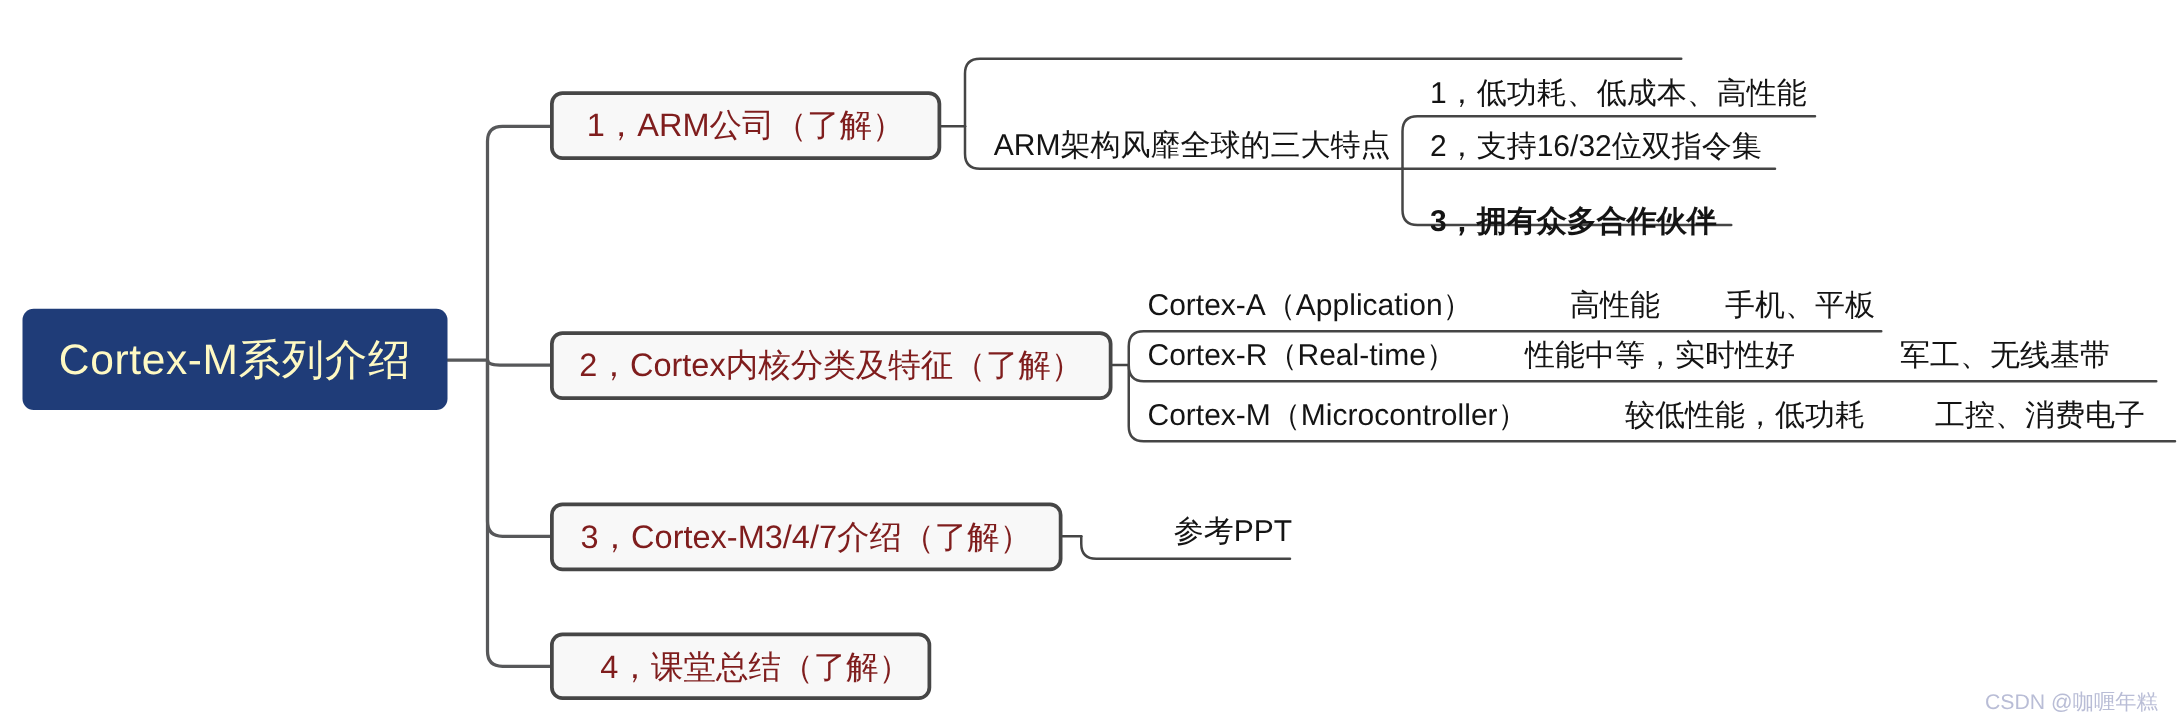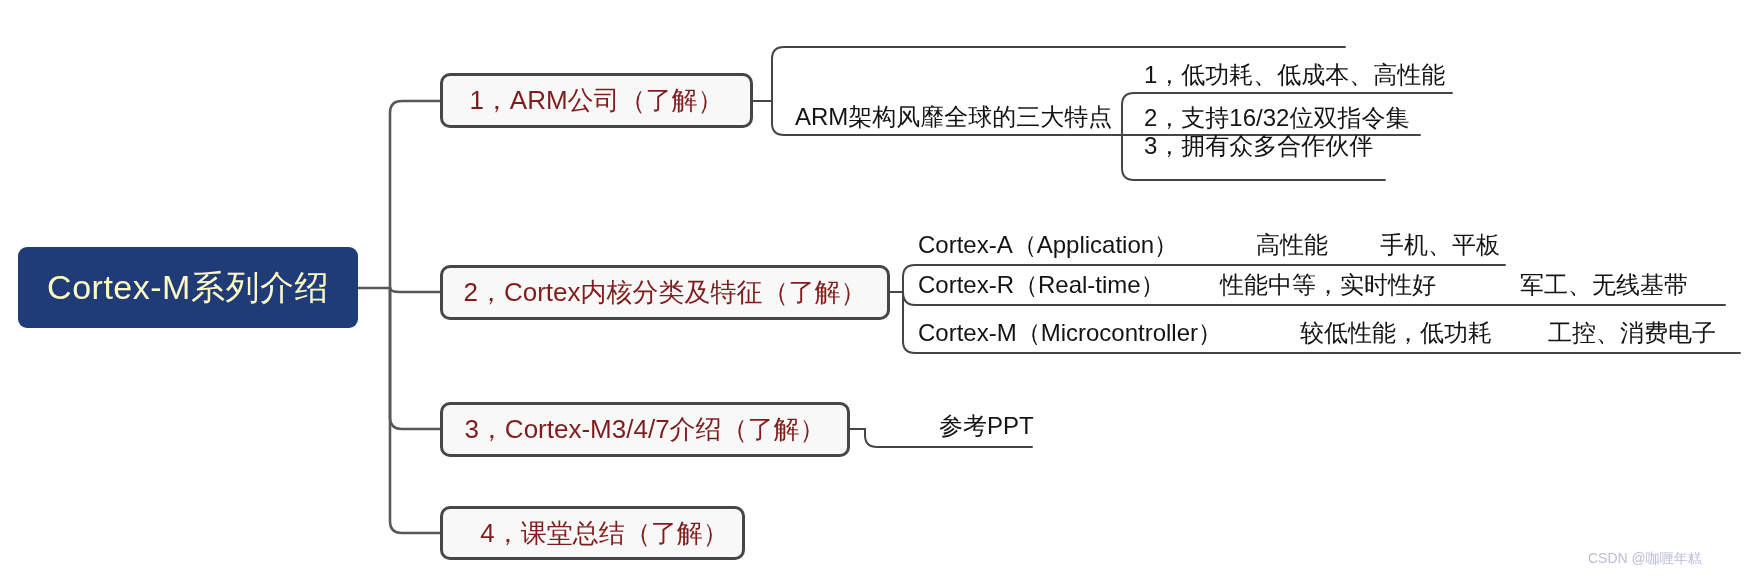--- a/index.html
+++ b/index.html
@@ -28,35 +28,35 @@
   .b3{left:440px;top:402px;width:410px;}
   .b4{left:440px;top:506px;width:305px;height:54px;padding-left:24px;}
 
   .leaf{
     position:absolute;font-size:24px;color:#141414;white-space:nowrap;line-height:1.2;
   }
   .fact{left:795px;top:15px;}
   .feat-title{left:795px;top:103px;}
   .f1{left:1144px;top:61px;}
   .f2{left:1144px;top:104px;text-align:right;}
-  .f3{left:1144px;top:132px;}
+  .f3{left:1144px;top:164px;font-weight:bold;}
   .ra-name{left:918px;top:231px;}
   .ra-perf{left:1256px;top:231px;}
   .ra-apps{left:1380px;top:231px;}
   .rb-name{left:918px;top:271px;}
   .rb-perf{left:1220px;top:271px;}
   .rb-apps{left:1520px;top:271px;}
   .rc-name{left:918px;top:319px;}
   .rc-perf{left:1300px;top:319px;}
   .rc-apps{left:1548px;top:319px;}
 
   .ppt{left:903px;top:412px;margin-left:36px;}
 
   .watermark{
-    position:absolute;left:1588px;top:550px;font-size:14px;color:#b9bdd6;
+    position:absolute;left:1588px;top:550px;font-size:17px;color:#b9bdd6;
     white-space:nowrap;
   }
 </style>
 </head>
 <body>
 
 <div class="canvas">
 
   <svg class="links" viewBox="0 0 1745 578">
 

